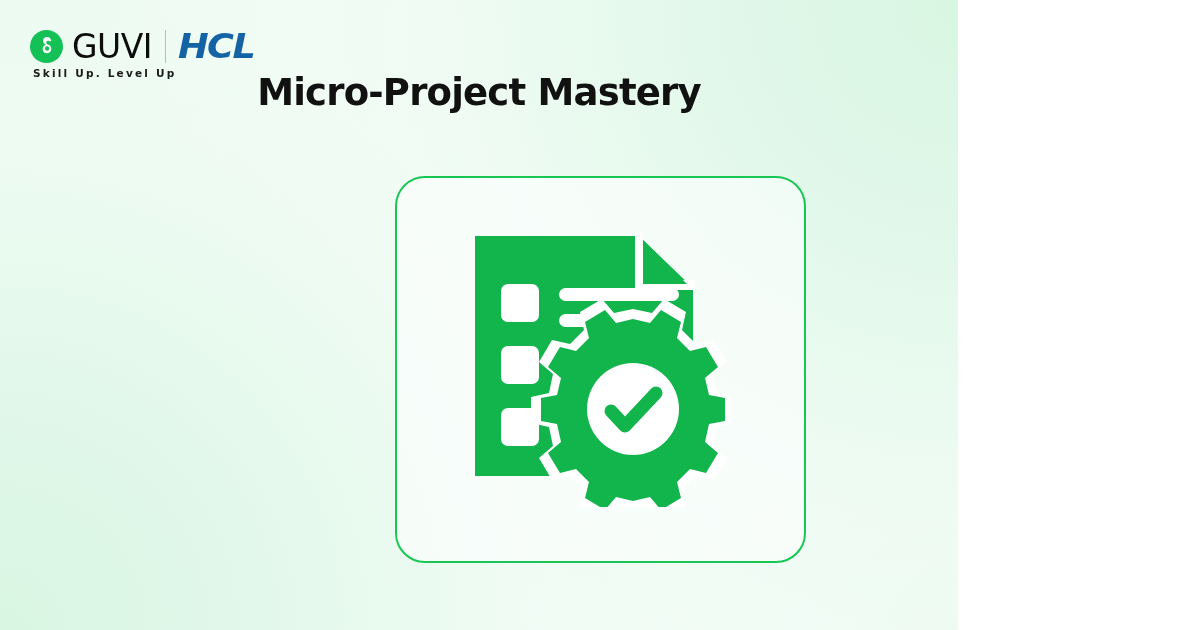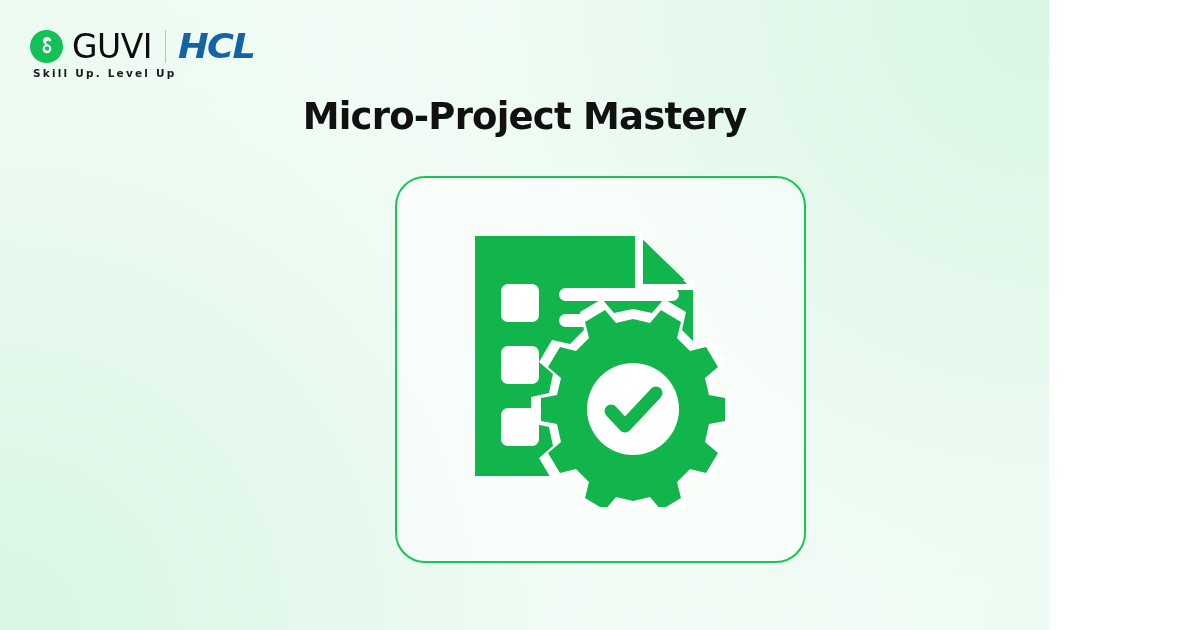--- a/index.html
+++ b/index.html
@@ -13,21 +13,21 @@
   body {
     font-family:"Liberation Sans", sans-serif;
     background:#ffffff;
     position:relative;
   }
 
   
   #banner {
     position:absolute;
     inset:0;
-    width:1049px;
+    width:958px;
     height:630px;
     background:#ffffff;
     overflow:hidden;
   }
   .bg-wash {
     position:absolute;
     inset:0;
     pointer-events:none;
   }
   .bg-tr {
@@ -105,21 +105,21 @@
     letter-spacing:2.2px;
     color:#1b1b1b;
     white-space:nowrap;
   }
 
   
   .headline {
     position:absolute;
     left:0;
     right:0;
-    top:96px;
+    top:72px;
     text-align:center;
     font-family:"DejaVu Sans", sans-serif;
     font-size:37px;
     font-weight:bold;
     letter-spacing:-0.8px;
     color:#111111;
     line-height:1.15;
   }
 
   

